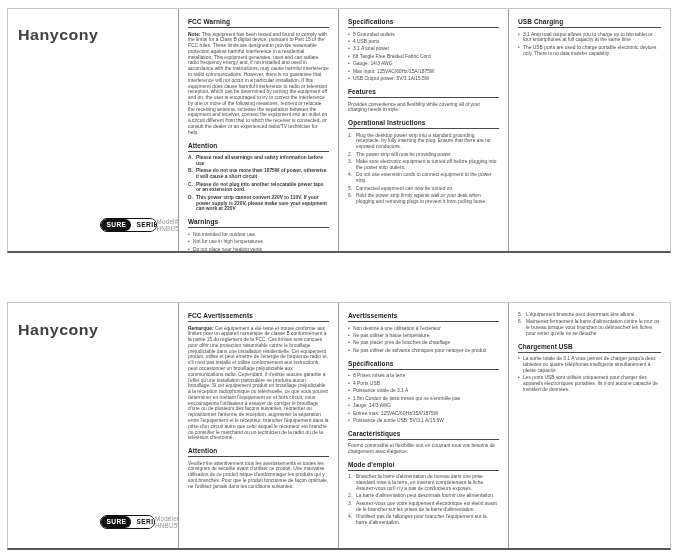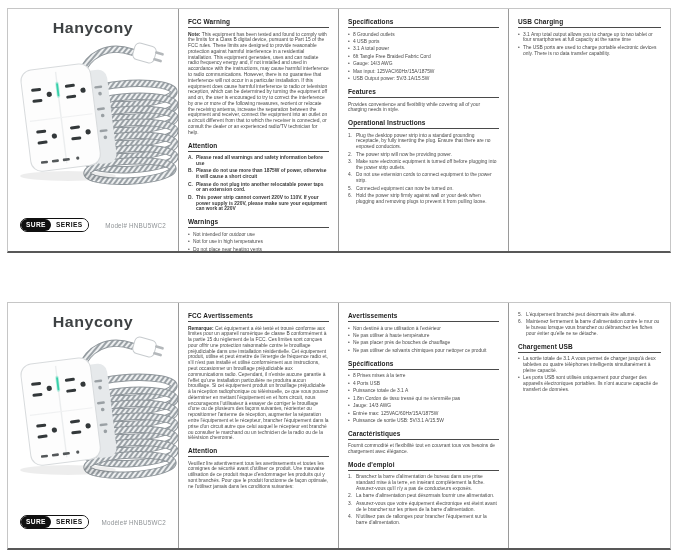--- a/index.html
+++ b/index.html
@@ -2,21 +2,21 @@
 <html><head>
 <meta charset="utf-8">
 <title>Manual Sheet</title>
 <style>
   html,body{margin:0;padding:0;background:#ffffff;}
   body{width:679px;height:556px;position:relative;font-family:"Liberation Sans",sans-serif;overflow:hidden;}
   .panel{position:absolute;left:7px;width:664px;background:#fff;border:1px solid #c6c6c6;border-bottom:2px solid #585858;box-sizing:border-box;display:flex;overflow:hidden;}
   .panel-0{top:8px;height:245px;}
   .panel-1{top:302px;height:248px;}
   .col{box-sizing:border-box;overflow:hidden;}
-  .product-col{width:170px;flex:none;padding:8px 10px 17px;display:flex;flex-direction:column;}
+  .product-col{width:170px;flex:none;padding:8px 10px 17px;display:flex;flex-direction:row;}
   .text-col{border-left:1px solid #9a9a9a;padding:9px 9px 6px;}
   .col-a{width:160px;flex:none;}
   .col-b{width:170px;flex:none;}
   .col-c{flex:1;}
   .logo{font-size:16px;font-weight:800;color:#3e4244;letter-spacing:0.5px;text-align:center;transform:scaleY(.92);margin-top:2px;}
   .product-art{width:164px;height:150px;margin:2px auto 0;}
   .product-art svg{width:100%;height:100%;display:block;}
   .bottom-row{margin-top:auto;display:flex;align-items:center;justify-content:space-between;padding:0 2px 2px 2px;}
   .badge{display:inline-flex;align-items:stretch;border:1px solid #101010;border-radius:8px;overflow:hidden;height:12px;line-height:12px;font-size:6.6px;font-weight:bold;letter-spacing:.4px;}
   .badge-left{background:#101010;color:#fff;padding:0 5px;border-radius:0 6px 6px 0;}

